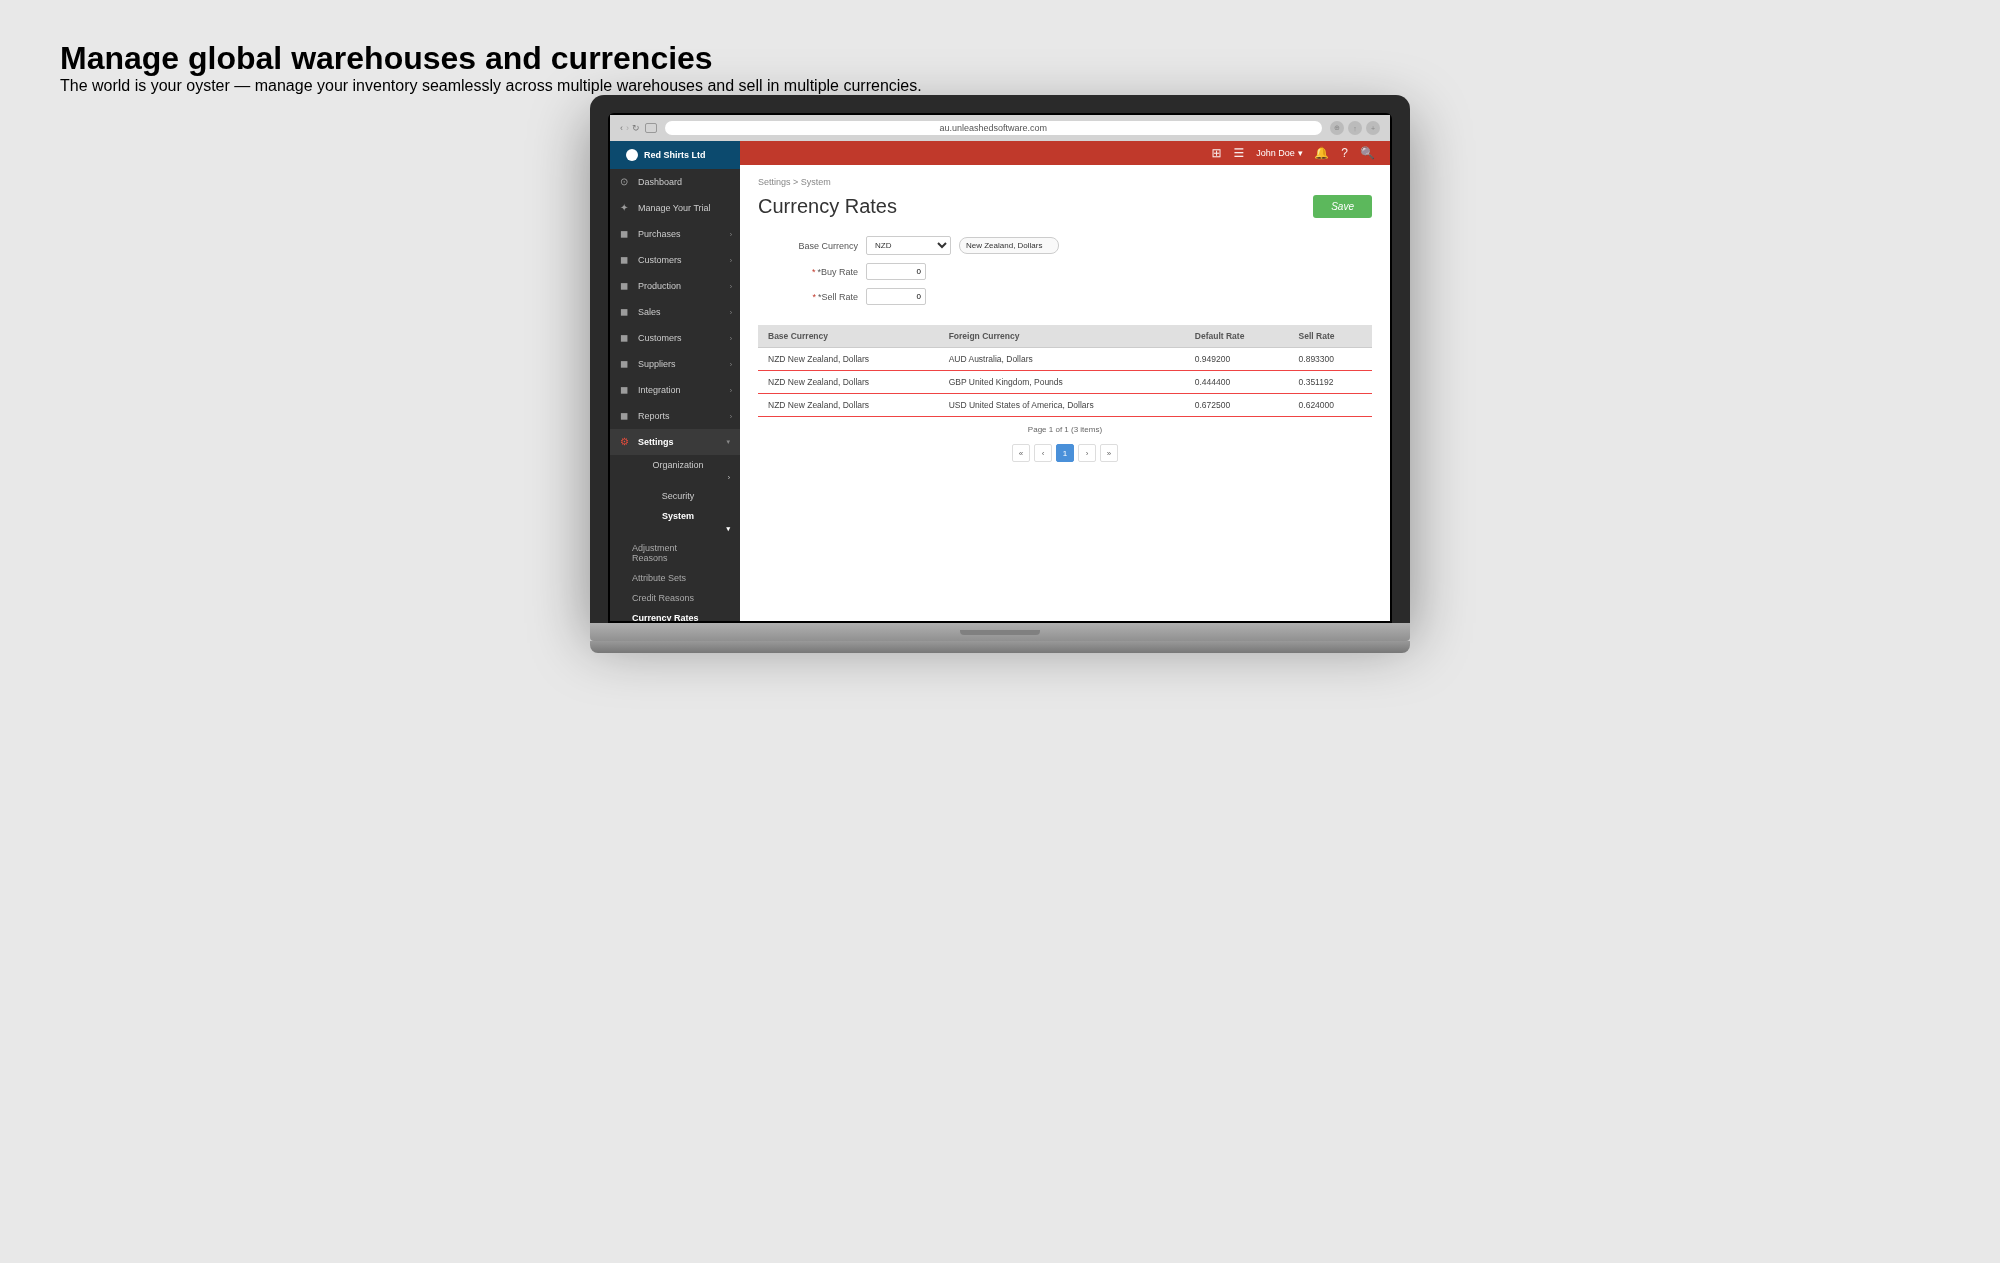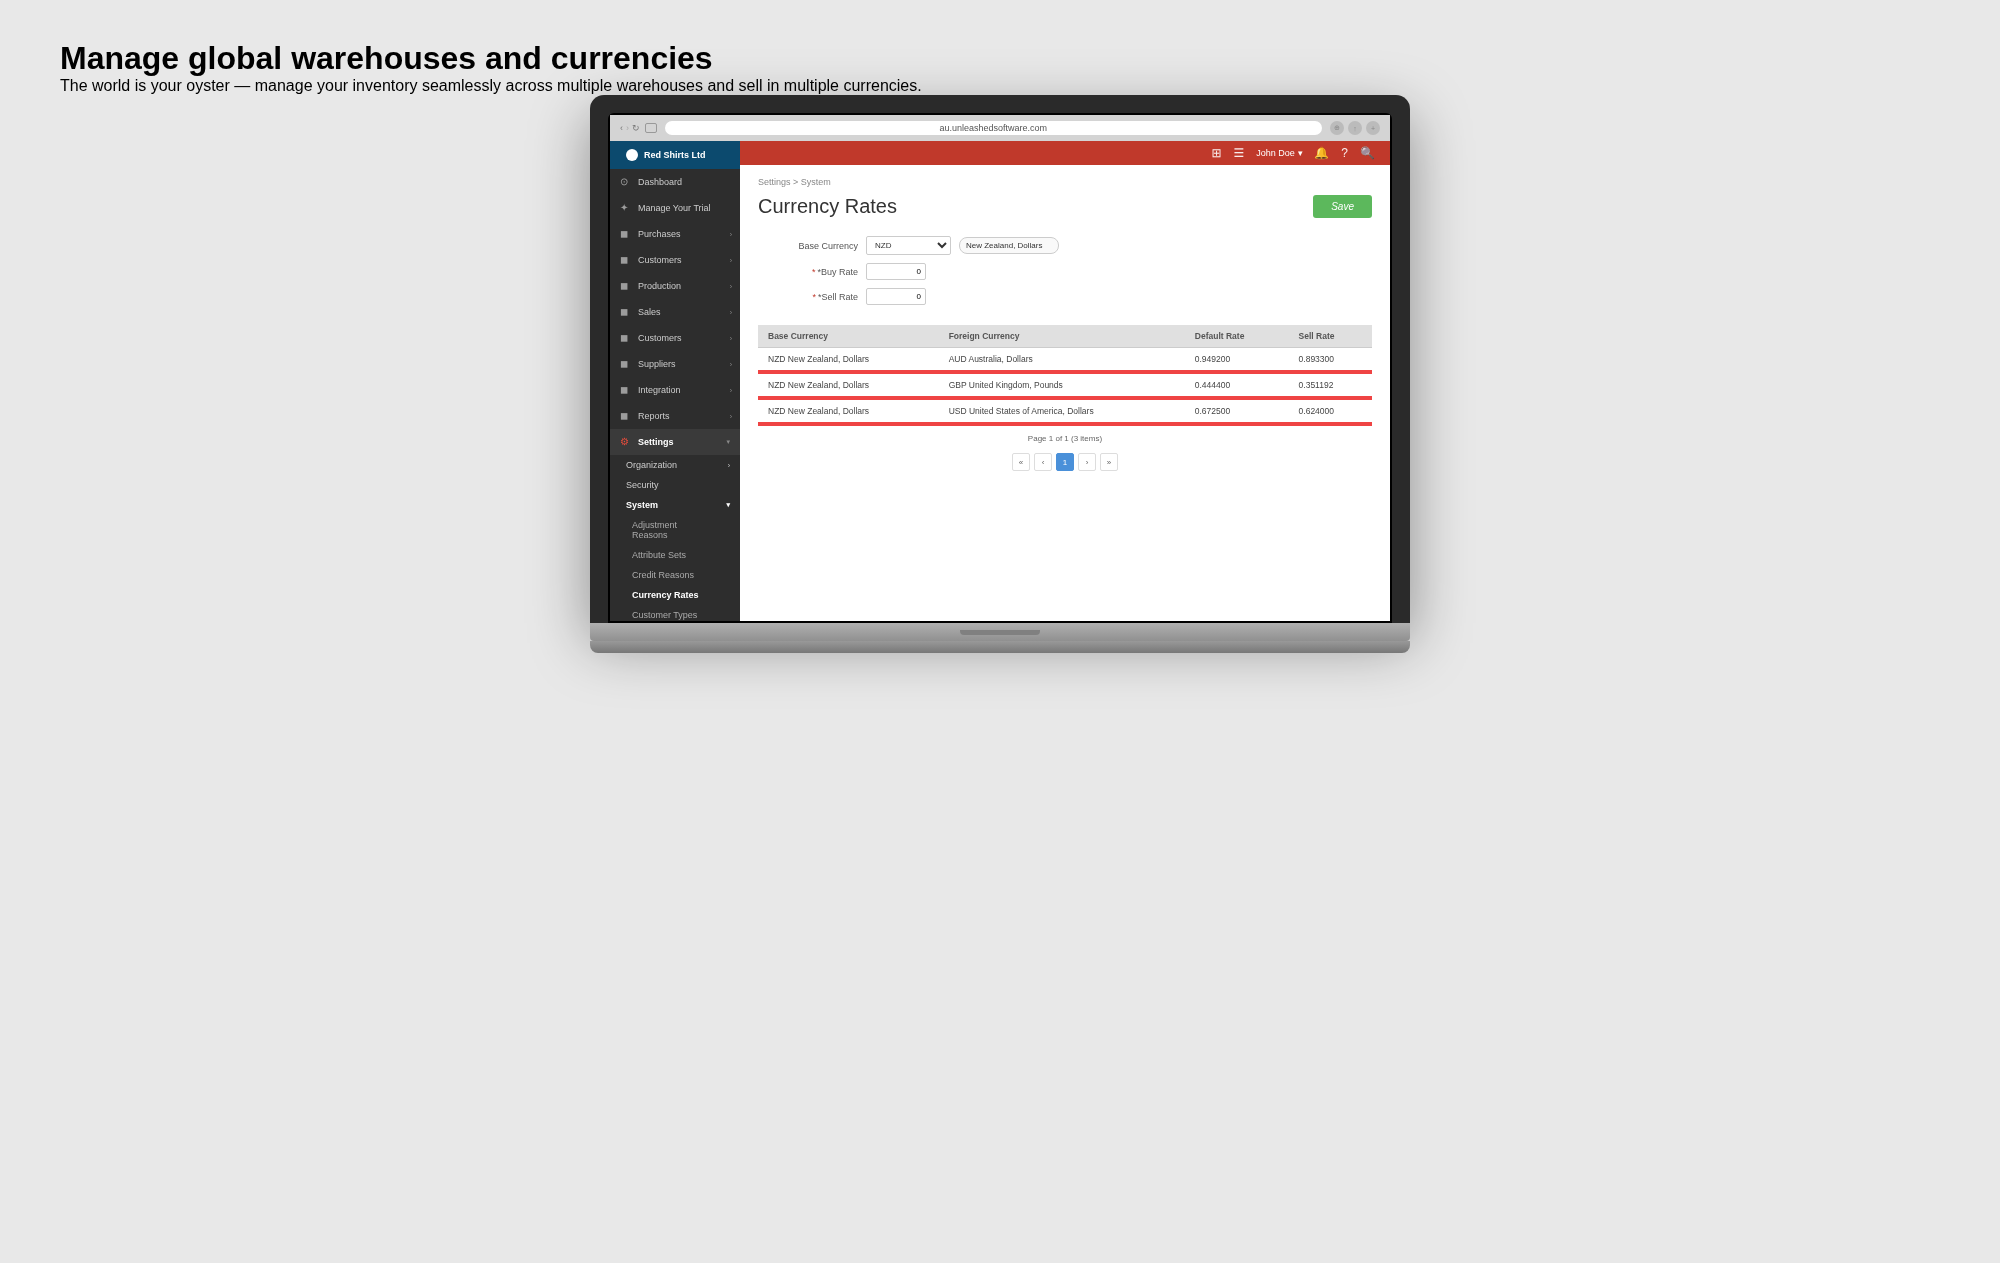--- a/index.html
+++ b/index.html
@@ -194,20 +194,21 @@
     }
 
     .settings-sub-group {
       padding: 5px 10px 5px 16px;
       font-size: 9px;
       color: #ccc;
       cursor: pointer;
       display: flex;
       align-items: center;
       gap: 4px;
+      flex-direction: column;
     }
 
     .settings-sub-group .sub-arrow {
       margin-left: auto;
       font-size: 7px;
     }
 
     .collapse-menu {
       display: flex;
       align-items: center;
@@ -354,21 +355,21 @@
       color: #555;
       font-weight: 600;
       font-size: 8.5px;
       border-bottom: 1px solid #ccc;
     }
 
     .data-table td {
       padding: 6px 10px;
       color: #444;
       font-size: 8.5px;
-      border-bottom: 4px solid #ef4444;
+      border-bottom: 1px solid #ef4444;
     }
 
     .pagination {
       display: flex;
       justify-content: center;
       align-items: center;
       gap: 4px;
       margin-top: 10px;
       font-size: 8px;
       color: #666;

